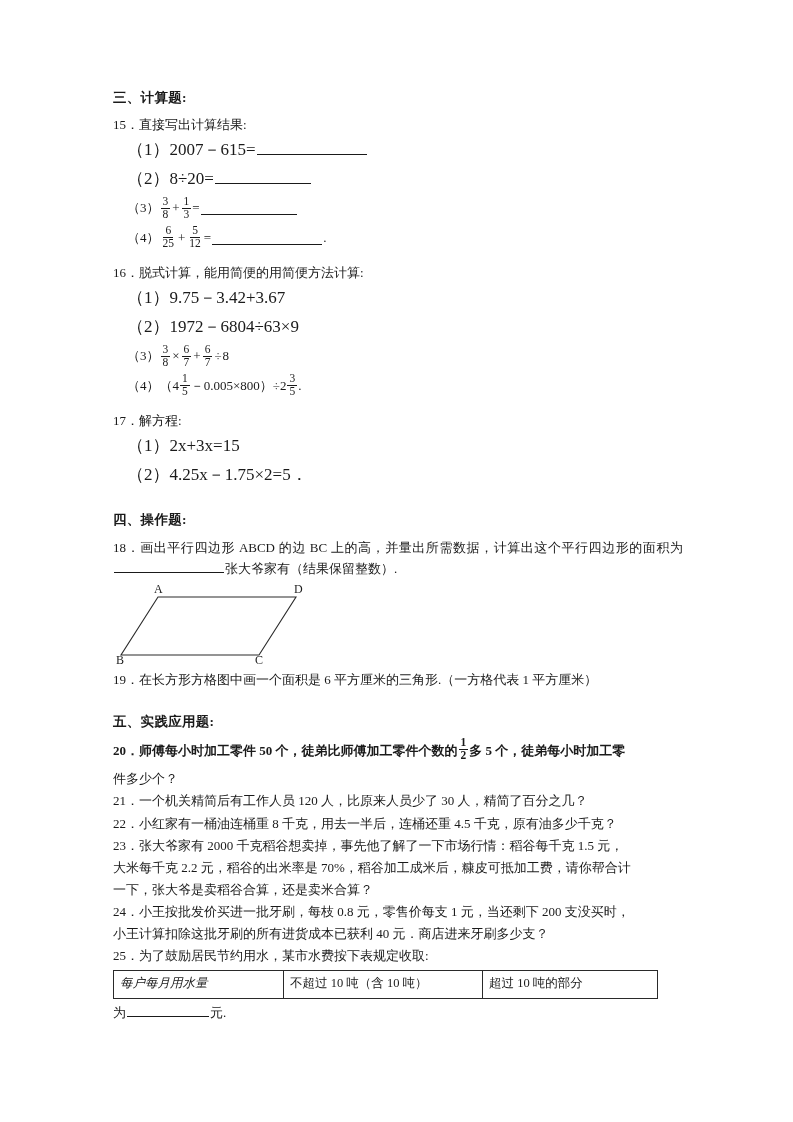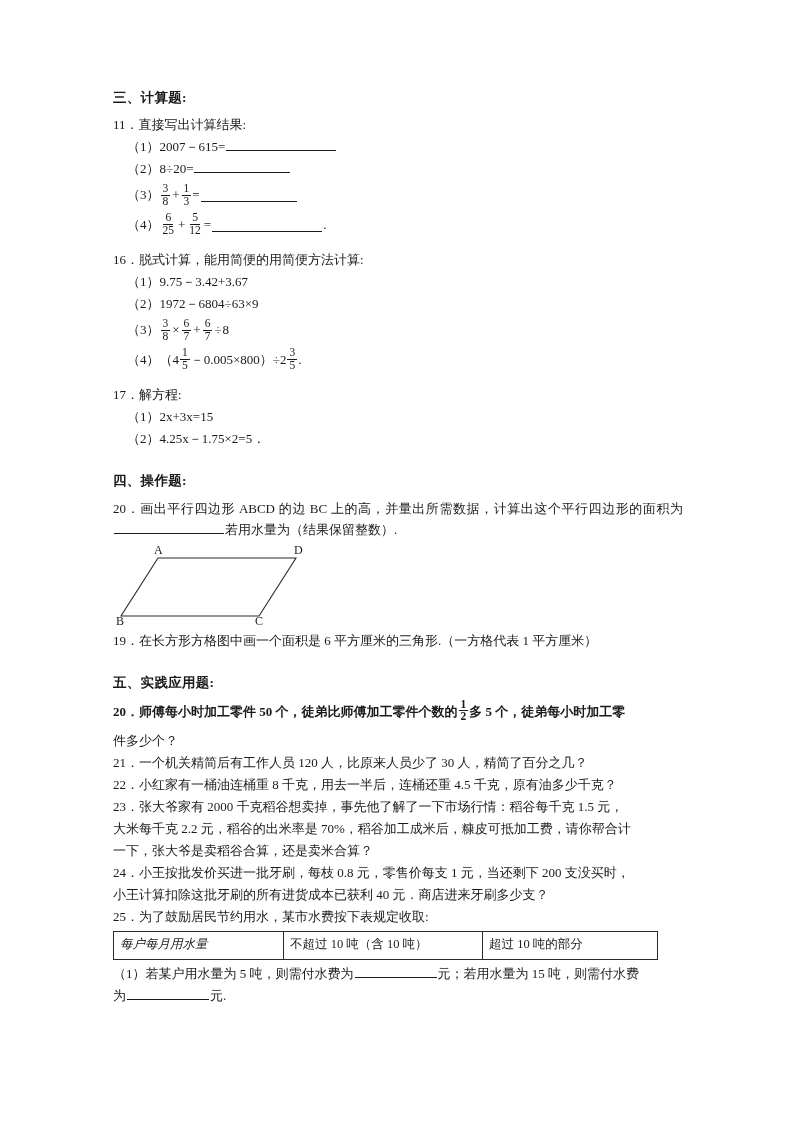--- a/index.html
+++ b/index.html
@@ -41,21 +41,21 @@
   .sec-block { margin-bottom: 2px; }
 
   
   .q {
     font-size: 13px;
     line-height: 1.62;
     margin: 0 0 1px 0;
     text-align: justify;
   }
   .sub {
-    font-size: 13px;
+    font-size: 17px;
     line-height: 1.62;
     margin: 0 0 1px 0;
     padding-left: 14px;
   }
   .sub-frac {
     font-size: 13px;
     line-height: 1.15;
     margin: 4px 0 5px 0;
     padding-left: 14px;
     display: flex;
@@ -144,21 +144,21 @@
 </style>
 </head>
 <body>
 
 <div class="page">
 <div class="content">
 
   <div class="sec-block">
     <div class="sec-head">三、计算题:</div>
 
-    <div class="q">11．直接写出计算结果:</div>
+    <div class="q">15．直接写出计算结果:</div>
 
     <div class="sub">
       <span>（1）</span><span>2007－615=</span><span class="blank blank-xl"></span>
     </div>
 
     <div class="sub">
       <span>（2）</span><span>8÷20=</span><span class="blank blank-l"></span>
     </div>
 
     <div class="sub-frac">
@@ -252,21 +252,21 @@
       <span>（2）</span><span>4.25x－1.75×2=5．</span>
     </div>
   </div>
 
   <div class="gap-lg"></div>
 
   <div class="sec-block">
     <div class="sec-head">四、操作题:</div>
 
     <div class="q">
-      <span>20．画出平行四边形 ABCD 的边 BC 上的高，并量出所需数据，计算出这个平行四边形的面积为</span><span class="blank blank-xl"></span><span>若用水量为（结果保留整数）.</span>
+      <span>18．画出平行四边形 ABCD 的边 BC 上的高，并量出所需数据，计算出这个平行四边形的面积为</span><span class="blank blank-xl"></span><span>张大爷家有（结果保留整数）.</span>
     </div>
 
     <div class="figure-wrap">
       <svg width="230" height="86" viewBox="0 0 230 86">
         <polygon points="45,14 183,14 146,72 8,72" fill="none" stroke="#2a2a2a" stroke-width="1.1"></polygon>
       </svg>
       <span class="vlabel" style="left:41px; top:-1px;">A</span>
       <span class="vlabel" style="left:181px; top:-1px;">D</span>
       <span class="vlabel" style="left:3px; top:70px;">B</span>
       <span class="vlabel" style="left:142px; top:70px;">C</span>
@@ -306,21 +306,18 @@
       <tbody>
         <tr>
           <td class="c1">每户每月用水量</td>
           <td class="c2">不超过 10 吨（含 10 吨）</td>
           <td class="c3">超过 10 吨的部分</td>
         </tr>
       </tbody>
     </table>
 
     <div class="q">
-      <span>（1）若某户用水量为 5 吨，则需付水费为</span><span class="blank blank-m"></span><span>元；若用水量为 15 吨，则需付水费</span>
-    </div>
-    <div class="q">
       <span>为</span><span class="blank blank-m"></span><span>元.</span>
     </div>
   </div>
 
 </div>
 </div>
 
 </body></html>

